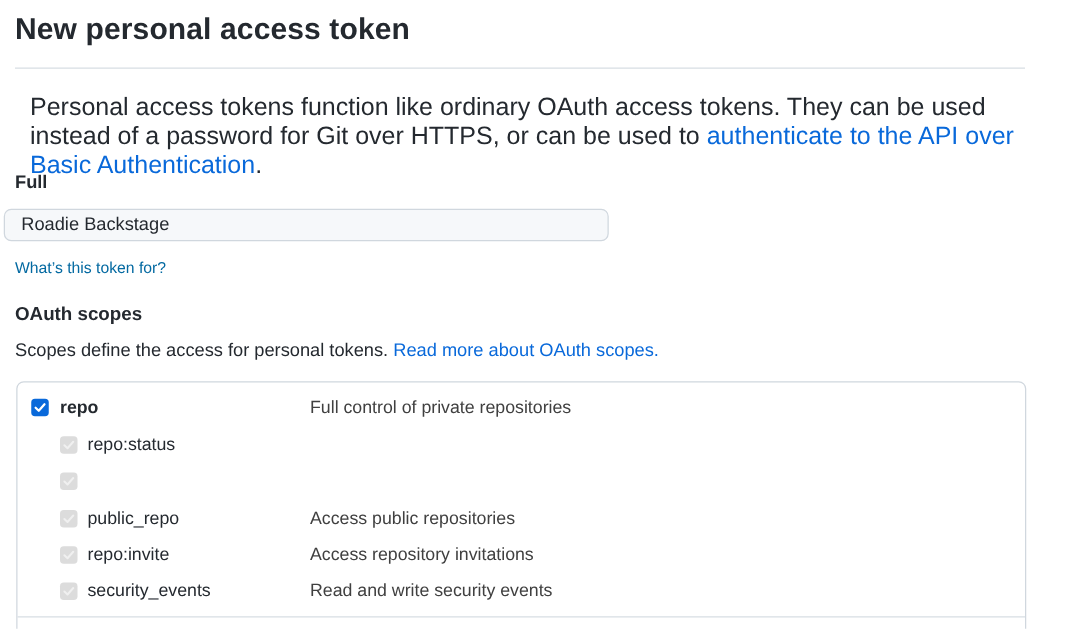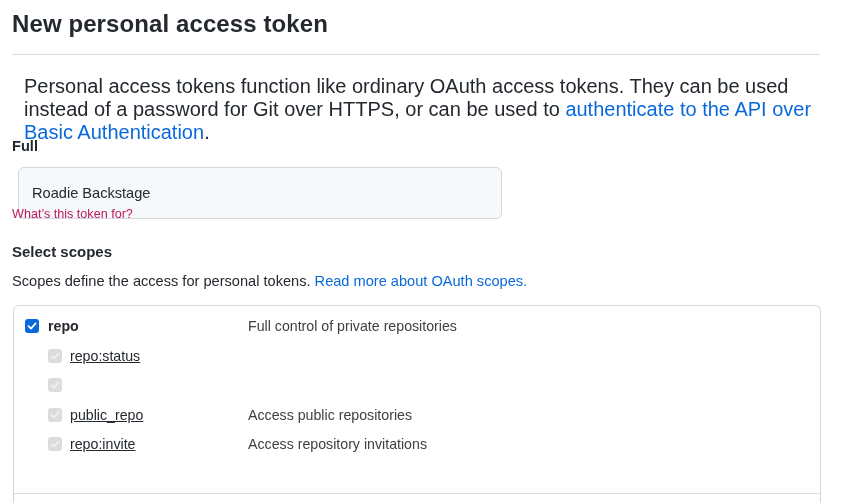--- a/index.html
+++ b/index.html
@@ -18,28 +18,28 @@
     position: absolute; left: 12px; top: 75px; width: 820px;
     font-size: 20px; line-height: 23px; color: #24292f; margin-left: 12px;
   }
   a.link { color: #0969da; text-decoration: none; }
 
   .note-label {
     position: absolute; left: 12px; top: 138px;
     font-size: 14.6px; font-weight: 700; color: #24292f;
   }
   .note-input {
-    position: absolute; left: 18px; top: 167px; width: 484px; height: 52px;
+    position: absolute; left: 3px; top: 167px; width: 484px; height: 26px;
     border: 1px solid #d0d7de; border-radius: 6px; background: #f6f8fa;
     font-family: "Liberation Sans", sans-serif; font-size: 14.6px; color: #24292f;
     padding: 0 13px; outline: none;
   }
   .note-hint {
     position: absolute; left: 12px; top: 207px;
-    font-size: 12.6px; color: #be185d;
+    font-size: 12.6px; color: #0369a1;
   }
   .scopes-label {
     position: absolute; left: 12px; top: 243px;
     font-size: 15px; font-weight: 700; color: #24292f;
   }
   .scopes-desc {
     position: absolute; left: 12px; top: 273px;
     font-size: 14.6px; color: #24292f; text-align: right;
   }
 
@@ -55,41 +55,41 @@
     position: absolute; width: 14px; height: 14px; border-radius: 3px;
     display: flex; align-items: center; justify-content: center;
   }
   .cb.main { left: 11px; background: #0969da; }
   .cb.sub { left: 34px; background: #dcdcdc; }
   .cb svg { width: 10px; height: 10px; }
   .scope-name {
     position: absolute; font-size: 14.2px; color: #24292f;
   }
   .scope-name.main { left: 34px; font-weight: 700; }
-  .scope-name.sub { left: 56px; text-decoration: underline; }
+  .scope-name.sub { left: 56px; }
   .scope-desc {
     position: absolute; left: 234px; font-size: 14.2px; color: #404040;
   }
   .box-divider {
     position: absolute; left: 0; top: 187px; width: 100%; height: 1px; background: #d8dee4;
   }
 </style>
 </head>
 <body>
 
 <h1 class="page-title">New personal access token</h1>
 <div class="title-rule"></div>
 
 <p class="intro"><span>Personal access tokens function like ordinary OAuth access tokens. They can be used instead of a password for Git over HTTPS, or can be used to </span><a class="link" href="#">authenticate to the API over Basic Authentication</a><span>.</span></p>
 
 <label class="note-label">Full</label>
 <input class="note-input" type="text" value="Roadie Backstage" style="">
 <div class="note-hint">What’s this token for?</div>
 
-<div class="scopes-label">Select scopes</div>
+<div class="scopes-label">OAuth scopes</div>
 <p class="scopes-desc"><span>Scopes define the access for personal tokens. </span><a class="link" href="#">Read more about OAuth scopes.</a></p>
 
 <div class="scope-box">
   <div class="scope-row" style="top:8px">
     <span class="cb main">
       <svg viewBox="0 0 10 10">
           <path d="M1.5 5.2 L4 7.6 L8.6 2.4" stroke="#fff" stroke-width="1.8" fill="none" stroke-linecap="round" stroke-linejoin="round"></path>
         </svg>
     </span>
     <span class="scope-name main">repo</span>
@@ -126,15 +126,24 @@
   <div class="scope-row" style="top:97px">
     <span class="cb sub">
       <svg viewBox="0 0 10 10">
           <path d="M1.5 5.2 L4 7.6 L8.6 2.4" stroke="#f0f0f0" stroke-width="1.6" fill="none" stroke-linecap="round" stroke-linejoin="round"></path>
         </svg>
     </span>
     <span class="scope-name sub">public_repo</span>
     <span class="scope-desc">Access public repositories</span>
   </div>
 
+  <div class="scope-row" style="top:155px">
+    <span class="cb sub">
+      <svg viewBox="0 0 10 10">
+          <path d="M1.5 5.2 L4 7.6 L8.6 2.4" stroke="#f0f0f0" stroke-width="1.6" fill="none" stroke-linecap="round" stroke-linejoin="round"></path>
+        </svg>
+    </span>
+    <span class="scope-name sub">security_events</span>
+    <span class="scope-desc">Read and write security events</span>
+  </div>
 
   <div class="box-divider"></div>
 </div>
 
 </body></html>

